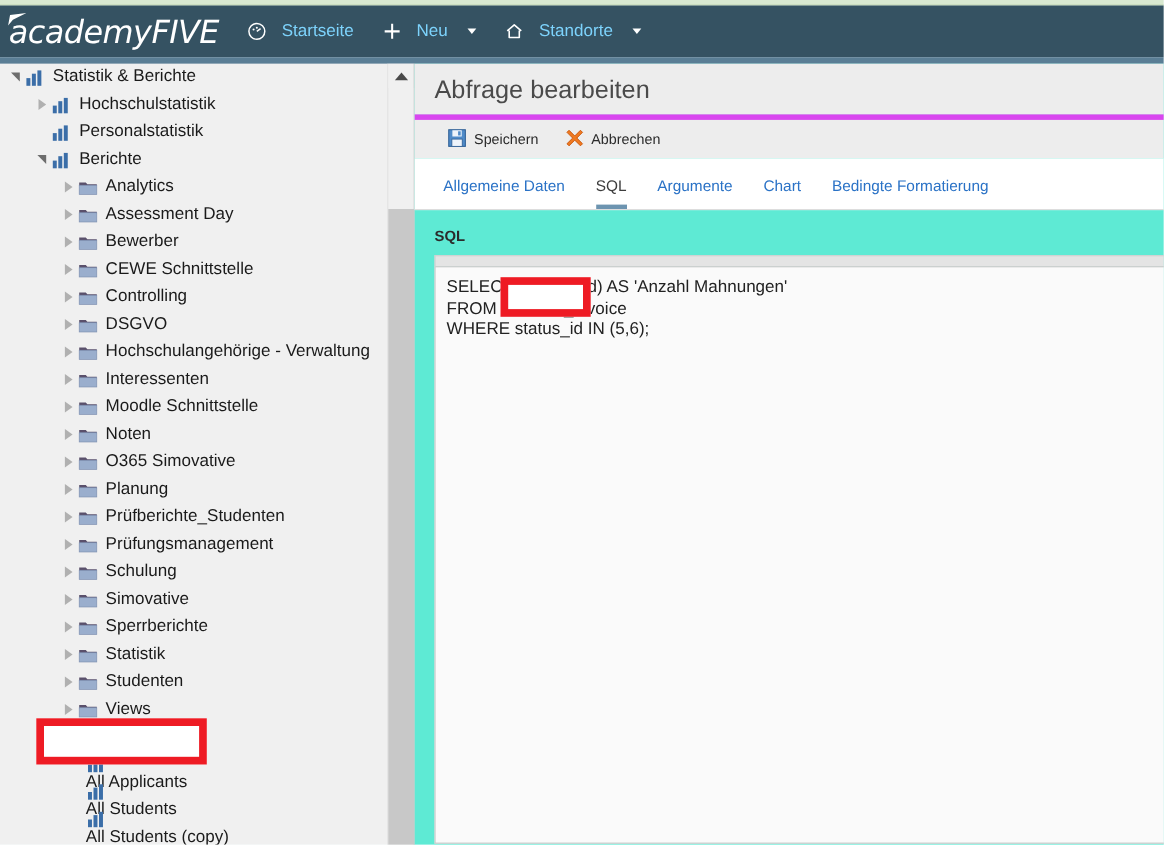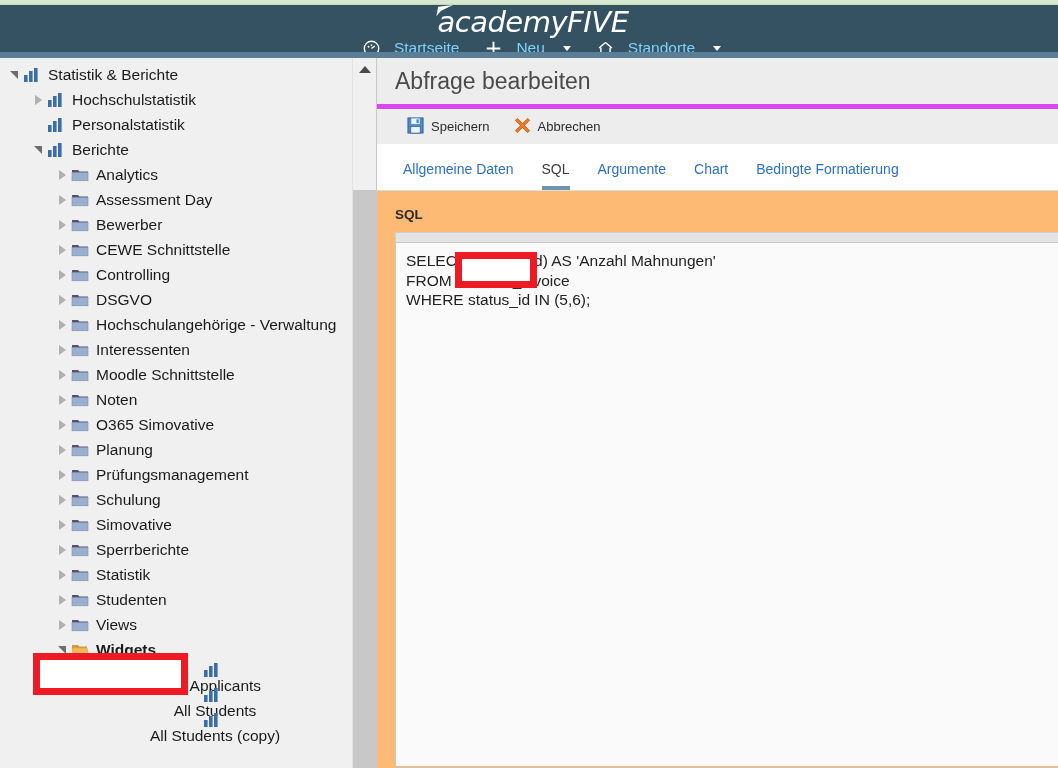--- a/index.html
+++ b/index.html
@@ -14,21 +14,21 @@
   
   .top-strip {
     position: absolute; top: 0; left: 0; width: 1058px; height: 5px;
     background: #d8e8d0; border-bottom: 1px solid #c3d9b8;
   }
 
   
   .header {
     position: absolute; top: 5px; left: 0; width: 1058px; height: 47px;
     background: #355262;
-    display: flex; align-items: center; flex-direction: column;
+    display: flex; align-items: center;
   }
   .logo {
     position: relative;
     color: #ffffff;
     font-family: "DejaVu Sans", sans-serif;
     font-size: 29px;
     letter-spacing: -0.5px;
     margin-left: 8px;
     white-space: nowrap;
     font-style: italic;
@@ -58,21 +58,21 @@
   }
 
   
   .tree-panel {
     position: absolute; top: 58px; left: 0; width: 352px; height: 710px;
     background: #f0f0f0;
     overflow: hidden;
   }
   .tree { padding-top: 4px; }
   .tree-row {
-    display: flex; align-items: center; height: 25px;
+    display: flex; align-items: flex-start; height: 25px;
     padding-left: 6px; white-space: nowrap; cursor: pointer;
     font-size: 15.5px; color: #1a1a1a;
   }
   .tree-row.bold { font-weight: bold; }
   .tw {
     width: 16px; min-width: 16px; height: 16px;
     display: inline-flex; align-items: center; justify-content: center;
   }
   .tw.none { visibility: hidden; }
   .arrow-right {
@@ -119,21 +119,21 @@
 
   
   .panel-divider {
     position: absolute; top: 58px; left: 376px; width: 1px; height: 710px;
     background: #c9c9c9;
   }
 
   
   .content {
     position: absolute; top: 58px; left: 377px; width: 681px; height: 710px;
-    background: #fdba74;
+    background: #5eead4;
   }
   .page-title {
     height: 46px; display: flex; align-items: center;
     padding-left: 18px;
     font-size: 23px; color: #4a4a4a; font-weight: 400;
     background: #ededed;
   }
   .cmdbar {
     height: 40px; display: flex; align-items: center; gap: 24px;
     padding-left: 30px;
@@ -436,20 +436,32 @@
           <span class="tw">
             <i class="arrow-right"></i>
           </span>
           <span class="ico">
             <svg width="18" height="16" viewBox="0 0 18 16">
               <path d="M1 3 H7 L8.4 4.6 H17 V6 H1 Z" fill="#5a506b"></path>
               <rect x="1" y="5.4" width="16" height="8.4" fill="#9aaecd" stroke="#7d8fb0" stroke-width="0.6"></rect>
             </svg>
           </span>
           <span class="lbl">Planung</span>
+        </div>
+        <div class="tree-row lvl2">
+          <span class="tw">
+            <i class="arrow-right"></i>
+          </span>
+          <span class="ico">
+            <svg width="18" height="16" viewBox="0 0 18 16">
+              <path d="M1 3 H7 L8.4 4.6 H17 V6 H1 Z" fill="#5a506b"></path>
+              <rect x="1" y="5.4" width="16" height="8.4" fill="#9aaecd" stroke="#7d8fb0" stroke-width="0.6"></rect>
+            </svg>
+          </span>
+          <span class="lbl">Prüfberichte_Studenten</span>
         </div>
         <div class="tree-row lvl2">
           <span class="tw">
             <i class="arrow-right"></i>
           </span>
           <span class="ico">
             <svg width="18" height="16" viewBox="0 0 18 16">
               <path d="M1 3 H7 L8.4 4.6 H17 V6 H1 Z" fill="#5a506b"></path>
               <rect x="1" y="5.4" width="16" height="8.4" fill="#9aaecd" stroke="#7d8fb0" stroke-width="0.6"></rect>
             </svg>

